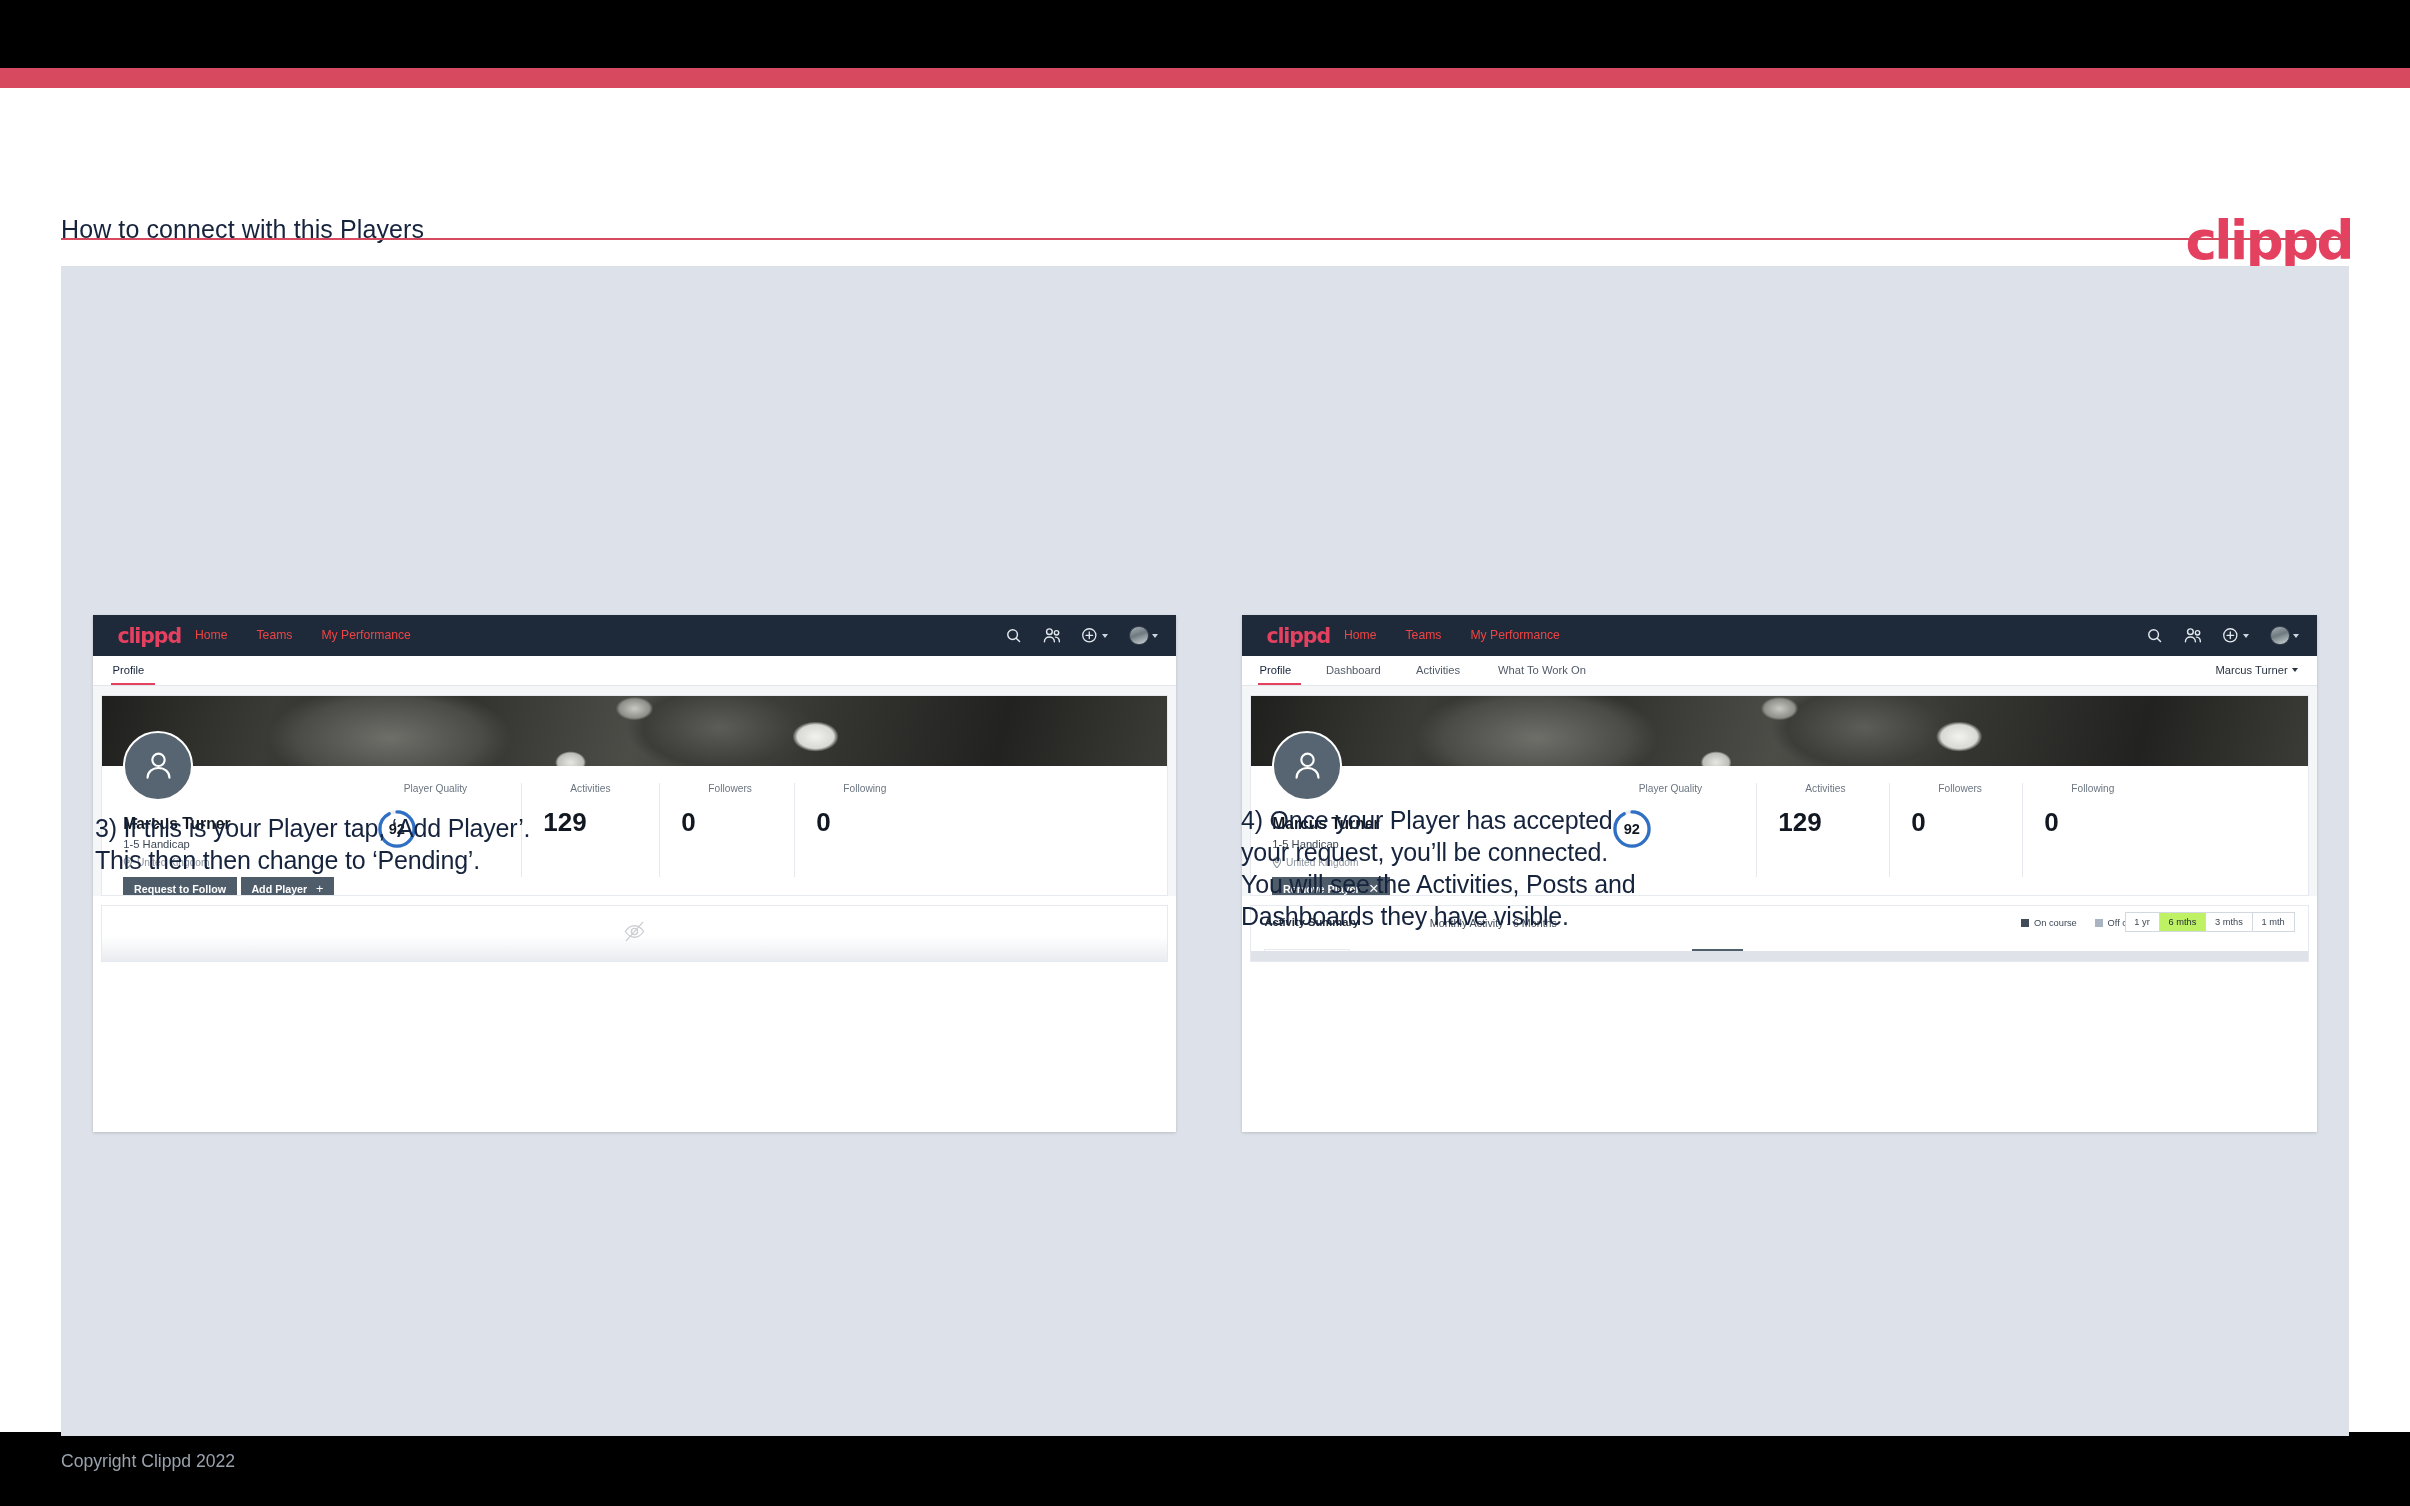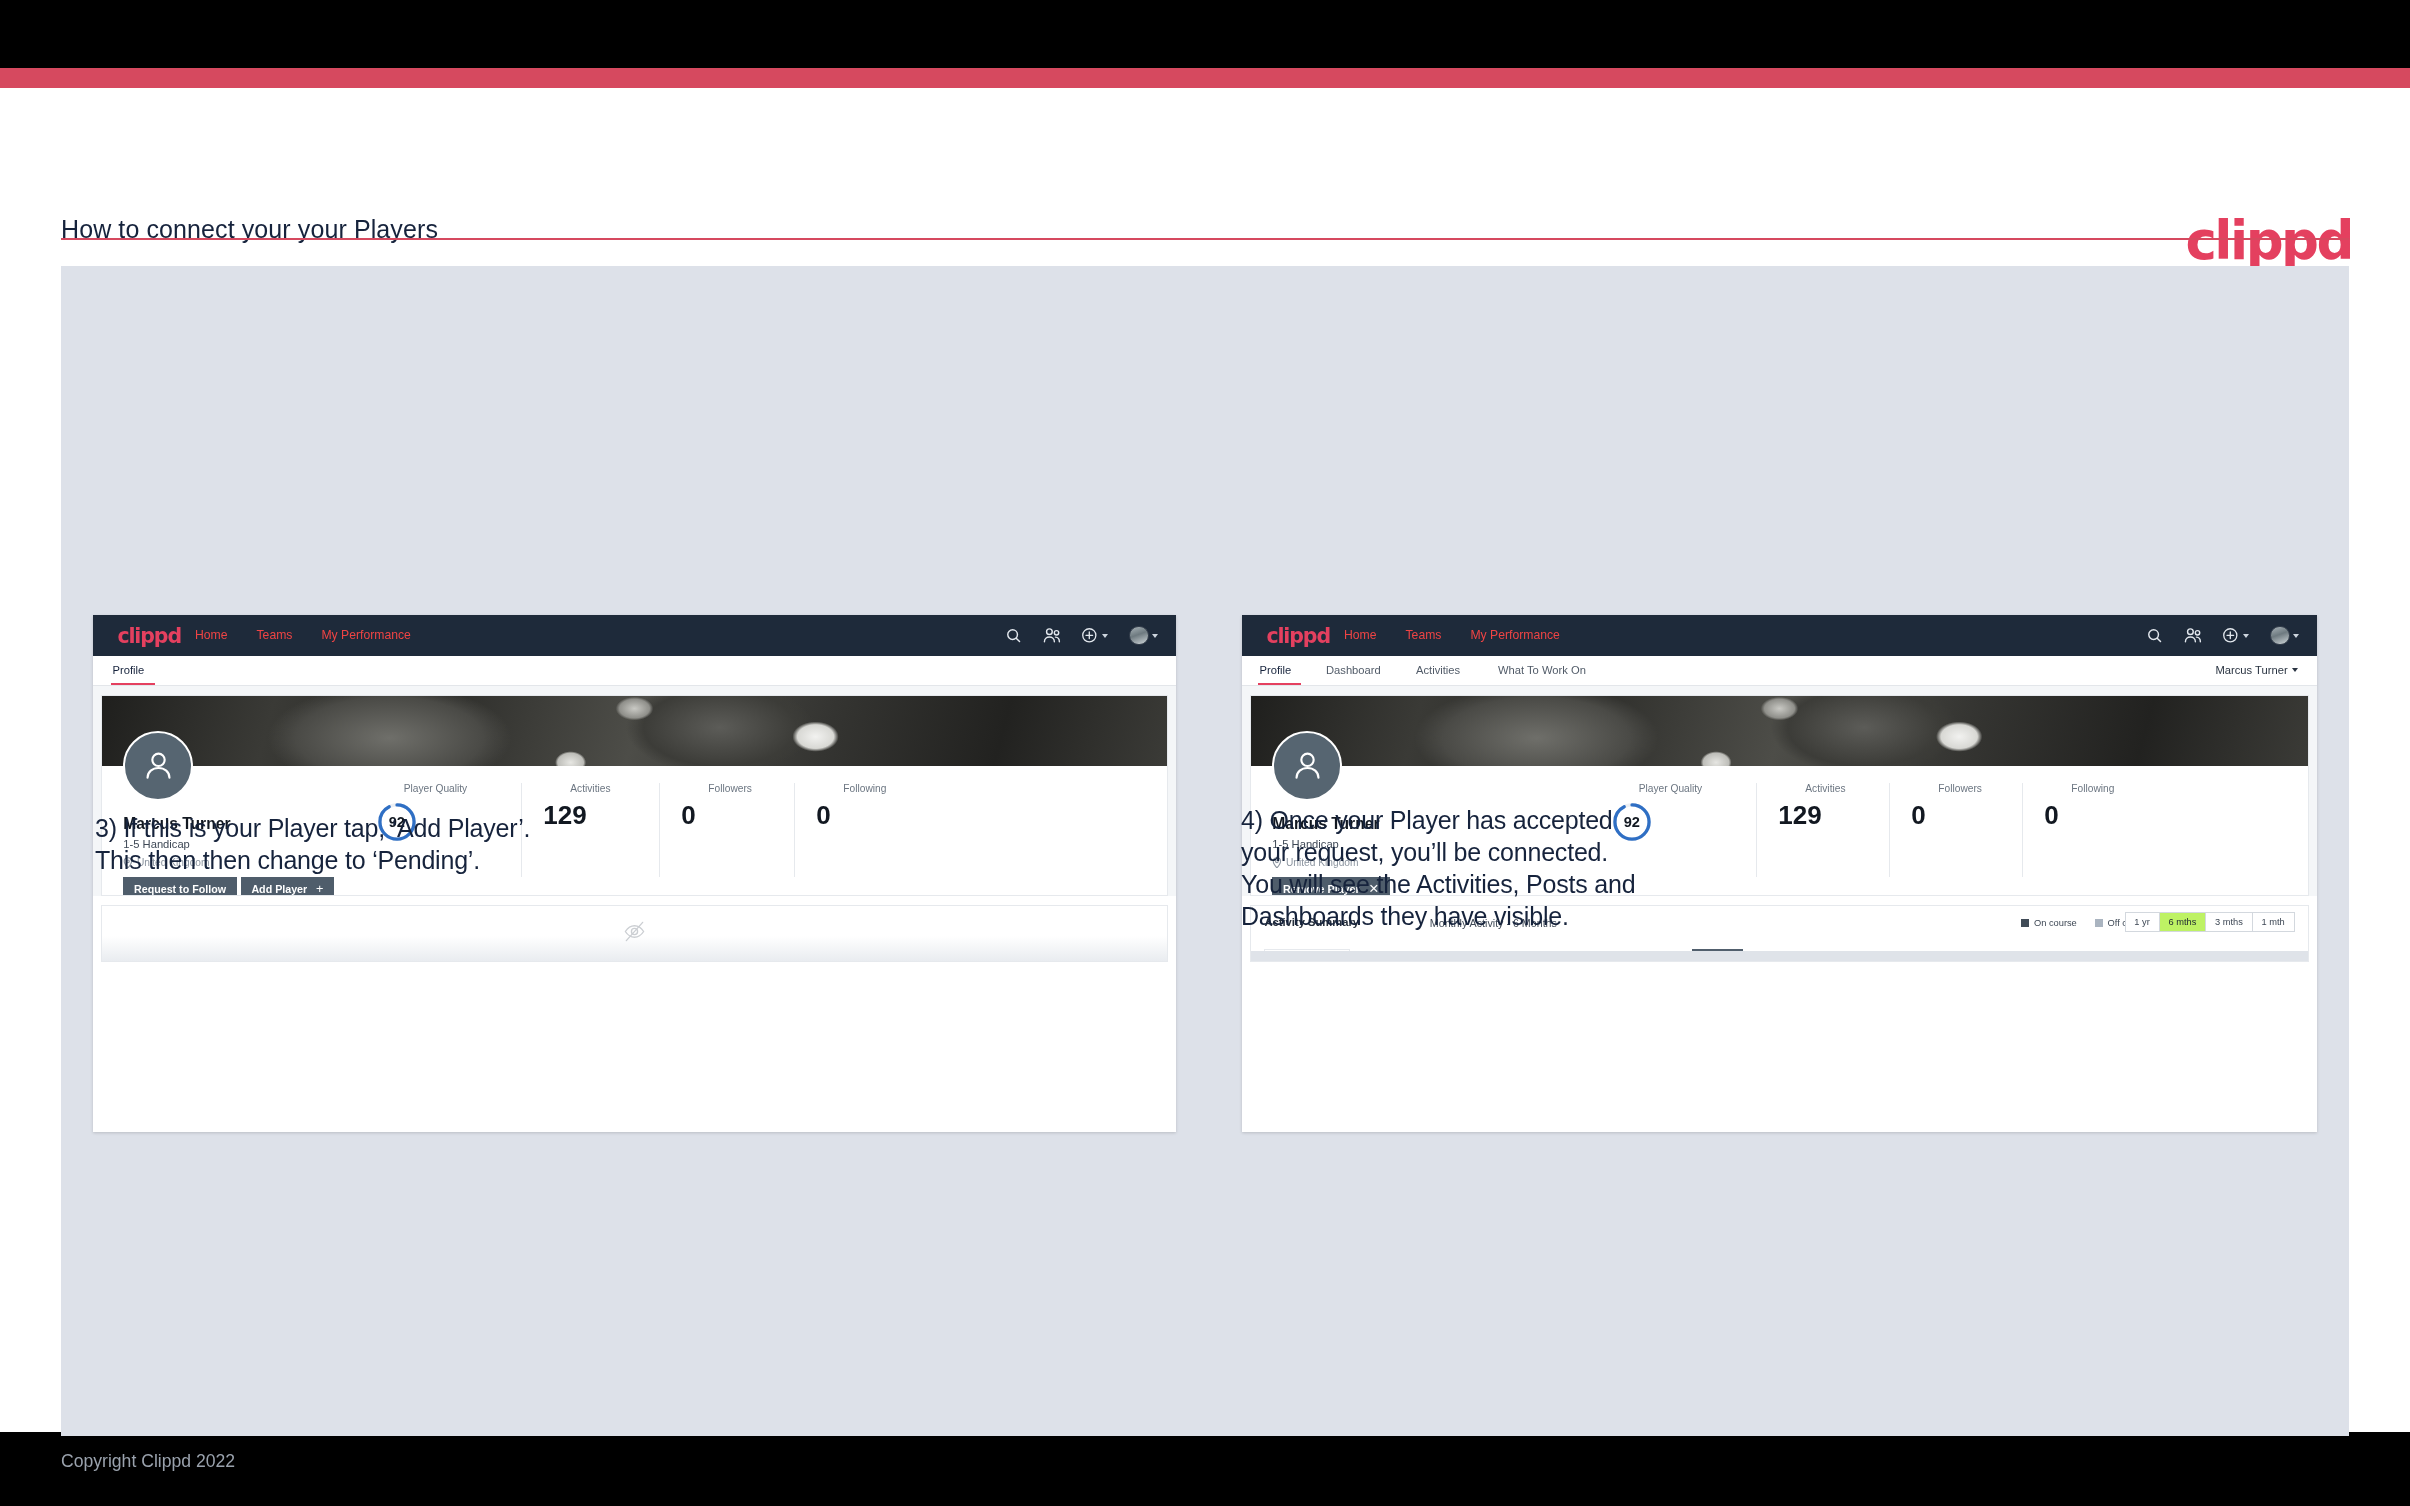--- a/index.html
+++ b/index.html
@@ -114,21 +114,21 @@
   .pbtn{
     background:#4f5d6b;color:#fff;font-size:10.7px;font-weight:600;
     padding:5.9px 10.7px;display:flex;align-items:center;gap:8.8px;white-space:nowrap;
   }
   .pbtn .glyph{font-size:12.7px;line-height:1;font-weight:400;}
 
   
   .stats{position:absolute;top:17.6px;display:flex;height:94px;}
   .stat{position:relative;padding:0 0 0 21.5px;display:flex;flex-direction:column;}
   .stat + .stat{border-left:1px solid #e6e9ed;}
-  .stat-label{font-size:10.2px;color:#6b7581;margin-bottom:8px;white-space:nowrap;padding-left:27px;}
+  .stat-label{font-size:10.2px;color:#6b7581;margin-bottom:15px;white-space:nowrap;padding-left:27px;}
   .stat-value{font-size:26px;font-weight:700;color:#121821;line-height:1;}
   .ring{position:relative;width:40px;height:40px;}
   .ring svg{display:block;transform:rotate(-90deg);}
   .ring-num{
     position:absolute;inset:0;display:flex;align-items:center;justify-content:center;
     font-size:14.6px;font-weight:700;color:#121821;
   }
 
   
   .lower-card{
@@ -174,21 +174,21 @@
 </head>
 <body>
 
 <div class="bar-top-black"></div>
 <div class="bar-accent"></div>
 <div class="bar-bottom-black"></div>
 
 <div class="page">
 
   <div class="header">
-    <div class="header-title">How to connect your your Players</div>
+    <div class="header-title">How to connect with this Players</div>
     <div class="logo">clippd</div>
     <div class="header-rule"></div>
   </div>
 
   <div class="slide">
 
 
     <div class="shot shot-left">
 
       <div class="navbar">

